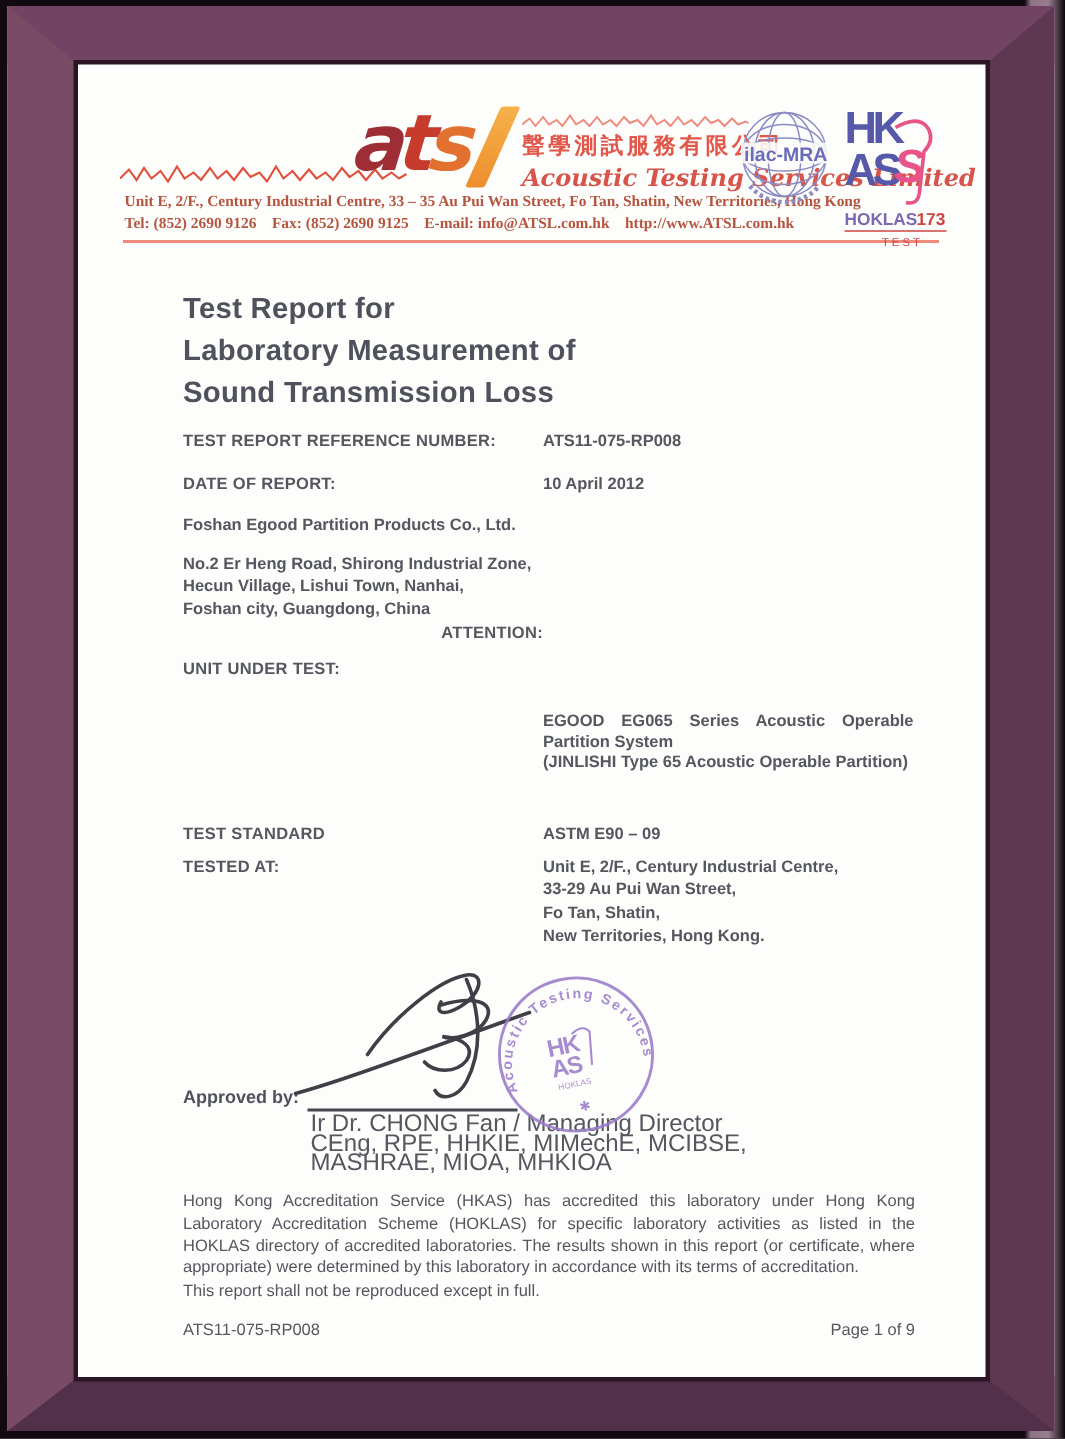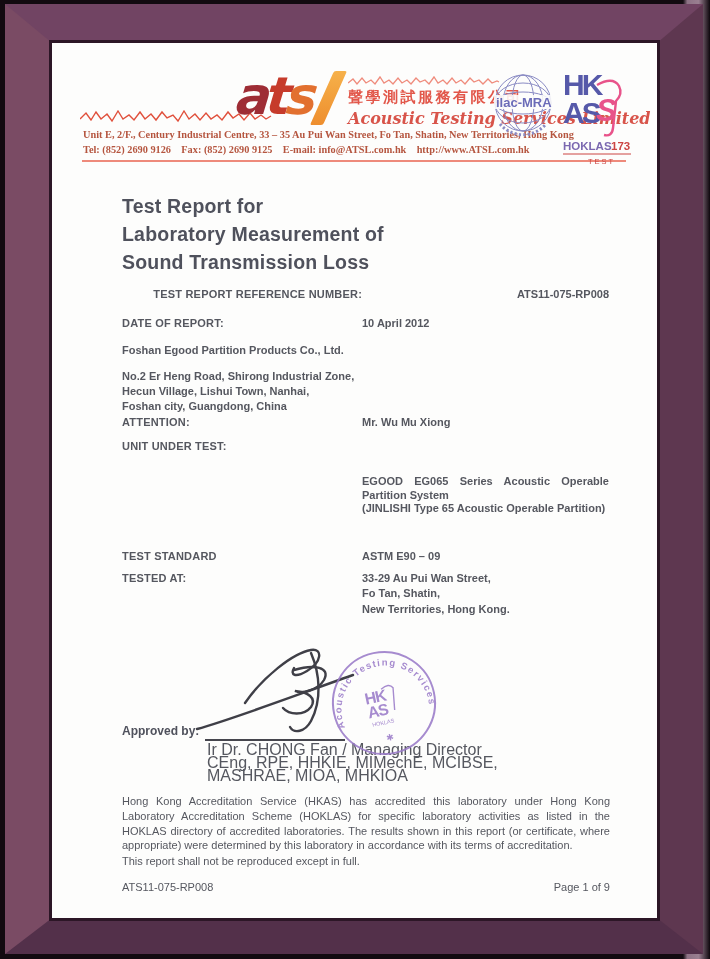--- a/index.html
+++ b/index.html
@@ -36,22 +36,22 @@
   .title{position:absolute;left:70px;top:149px;font-size:19.5px;font-weight:bold;
     color:#4f515c;line-height:28px;letter-spacing:.2px;}
   
   .fields{position:absolute;left:70px;top:244px;width:487px;font-size:11px;font-weight:bold;
     color:#55575f;line-height:15px;}
   .frow{display:flex;margin-bottom:12px;}
   .flabel{width:240px;flex:none;letter-spacing:.2px;}
   .fvalue{width:247px;}
   .vpara{margin-top:11px;} .vpara:first-child{margin-top:0;}
   .just{text-align:justify;}
-  .r-ref{margin-bottom:14px;text-align:right;} .r-date{margin-bottom:12px;} .r-for{margin-bottom:1px;}
-  .r-att{margin-bottom:9px;}
+  .r-ref{margin-bottom:14px;} .r-date{margin-bottom:12px;} .r-for{margin-bottom:1px;}
+  .r-att{margin-bottom:9px;text-align:right;}
   .r-unit{margin-bottom:33px;} .r-unit .fvalue{line-height:13.5px;margin-top:36px;}
   .r-unit .vpara{margin-top:0;}
   .r-std{margin-bottom:7px;}
   .r-at .fvalue{line-height:15.5px;}
   
   .approved{position:absolute;left:70px;top:681px;font-size:12px;font-weight:bold;color:#4f515c;}
   #sig-svg{position:absolute;left:143px;top:598px;}
   .sig-line{position:absolute;left:153px;top:696px;width:140px;border-top:2px solid #46464e;}
   .signer{position:absolute;left:155px;top:700px;font-size:16px;line-height:13px;color:#55575f;}
   #stamp{position:absolute;left:276px;top:604px;opacity:.88;}
@@ -147,25 +147,20 @@
               <div class="vpara">
                 <div>No.2 Er Heng Road, Shirong Industrial Zone,</div>
                 <div>Hecun Village, Lishui Town, Nanhai,</div>
                 <div>Foshan city, Guangdong, China</div>
               </div>
             </div>
   </div>
 
   <div class="frow r-att">
     <div class="flabel">ATTENTION:</div>
-    <div class="fvalue">
-              <div class="vpara">
-                <div>Mr. Wu Mu Xiong</div>
-              </div>
-            </div>
   </div>
 
   <div class="frow r-unit">
     <div class="flabel">UNIT UNDER TEST:</div>
     <div class="fvalue">
               <div class="vpara just">EGOOD EG065 Series Acoustic Operable Partition System</div>
               <div class="vpara just">(JINLISHI Type 65 Acoustic Operable Partition)</div>
             </div>
   </div>
 
@@ -175,20 +170,21 @@
               <div class="vpara">
                 <div>ASTM E90 – 09</div>
               </div>
             </div>
   </div>
 
   <div class="frow r-at">
     <div class="flabel">TESTED AT:</div>
     <div class="fvalue">
               <div class="vpara">
+                <div>Unit E, 2/F., Century Industrial Centre,</div>
                 <div>33-29 Au Pui Wan Street,</div>
                 <div>Fo Tan, Shatin,</div>
                 <div>New Territories, Hong Kong.</div>
               </div>
             </div>
   </div>
 </div>
 
       <div class="approved">Approved by:</div>
       <svg id="sig-svg" width="165" height="100" viewBox="0 0 165 100">

